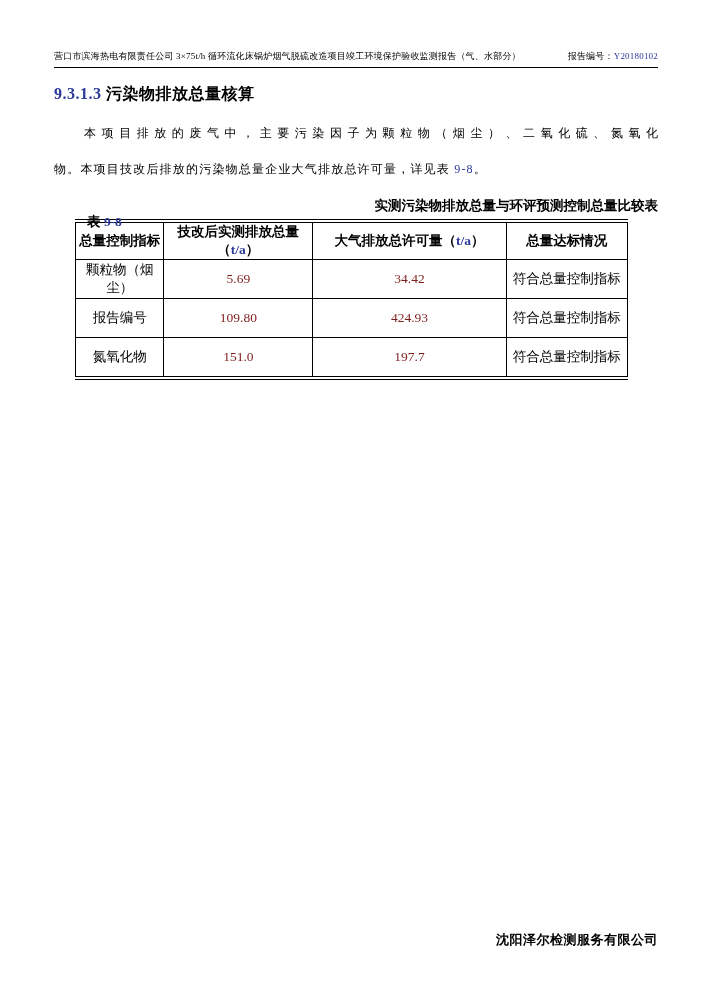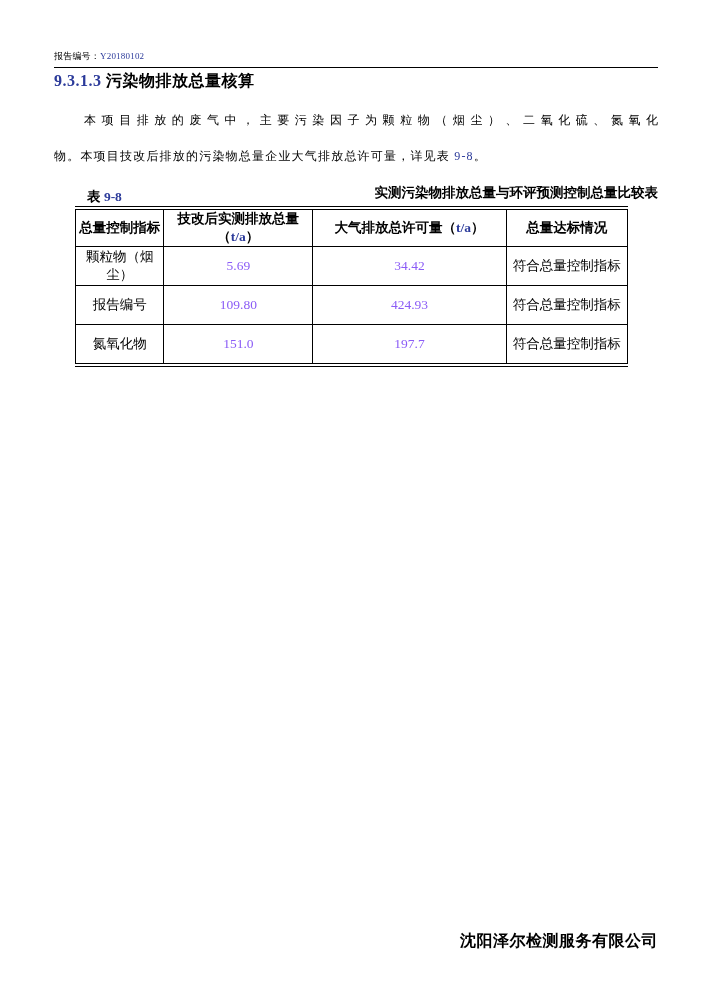--- a/index.html
+++ b/index.html
@@ -26,21 +26,21 @@
     padding-bottom: 4px;
     white-space: nowrap;
   }
   .doc-header-title { overflow: hidden; }
   .doc-header-report { flex: 0 0 auto; text-align: right; }
 
   .latin { color: #2b3a9a; }
 
   
   .section-heading {
-    margin: 3px 0 0 0;
+    margin: 16px 0 0 0;
     font-size: 16px;
     font-weight: bold;
     letter-spacing: 0.5px;
   }
 
   
   .para { margin-top: 10px; font-size: 12px; }
   .para-line1 {
     padding-left: 30px;
     height: 36px;
@@ -56,21 +56,21 @@
 
   
   .table-caption {
     position: relative;
     margin-top: 8px;
     height: 22px;
     line-height: 22px;
     font-size: 13.5px;
     font-weight: bold;
   }
-  .table-label { position: absolute; left: 33px; top: 4px; }
+  .table-label { position: absolute; left: 33px; top: 16px; }
   .table-title { display: block; text-align: right; }
 
   
   table.cmp {
     margin: 2px 0 0 21px;
     width: 553px;
     border-collapse: collapse;
     table-layout: fixed;
     font-size: 13.5px;
     border-top: 4px double #000;
@@ -81,50 +81,51 @@
   table.cmp col.c2 { width: 35%; }
   table.cmp col.c3 { width: 22%; }
   table.cmp th, table.cmp td {
     border: 1px solid #000;
     text-align: center;
     vertical-align: middle;
     padding: 0 2px;
   }
   table.cmp th { height: 35px; font-weight: bold; }
   table.cmp td { height: 38px; font-weight: normal; }
-  table.cmp td.num { color: #8b5cf6; }
+  table.cmp td.num { color: #7f1d1d; }
 
   
   .doc-footer {
     position: absolute;
     left: 54px;
     right: 54px;
     top: 931px;
     height: 20px;
   }
   .page-number {
     position: absolute;
     left: 0; right: 0;
     text-align: center;
     font-size: 11.5px;
   }
   .footer-company {
     position: absolute;
     right: 0; top: 0;
-    font-size: 16px;
+    font-size: 13px;
     font-weight: bold;
     letter-spacing: 0.5px;
   }
 </style>
 </head>
 <body>
 
 <div class="page">
 
   <div class="doc-header">
+    <span class="doc-header-title">营口市滨海热电有限责任公司 3×75t/h 循环流化床锅炉烟气脱硫改造项目竣工环境保护验收监测报告（气、水部分）</span>
     <span class="doc-header-report"><span>报告编号：</span><span class="latin">Y20180102</span></span>
   </div>
 
   <h1 class="section-heading"><span class="latin">9.3.1.3</span> <span>污染物排放总量核算</span></h1>
 
   <div class="para">
     <div class="para-line1">本项目排放的废气中，主要污染因子为颗粒物（烟尘）、二氧化硫、氮氧化</div>
     <div class="para-line2"><span>物。本项目技改后排放的污染物总量企业大气排放总许可量，详见表 </span><span class="latin">9-8</span><span>。</span></div>
   </div>
 

